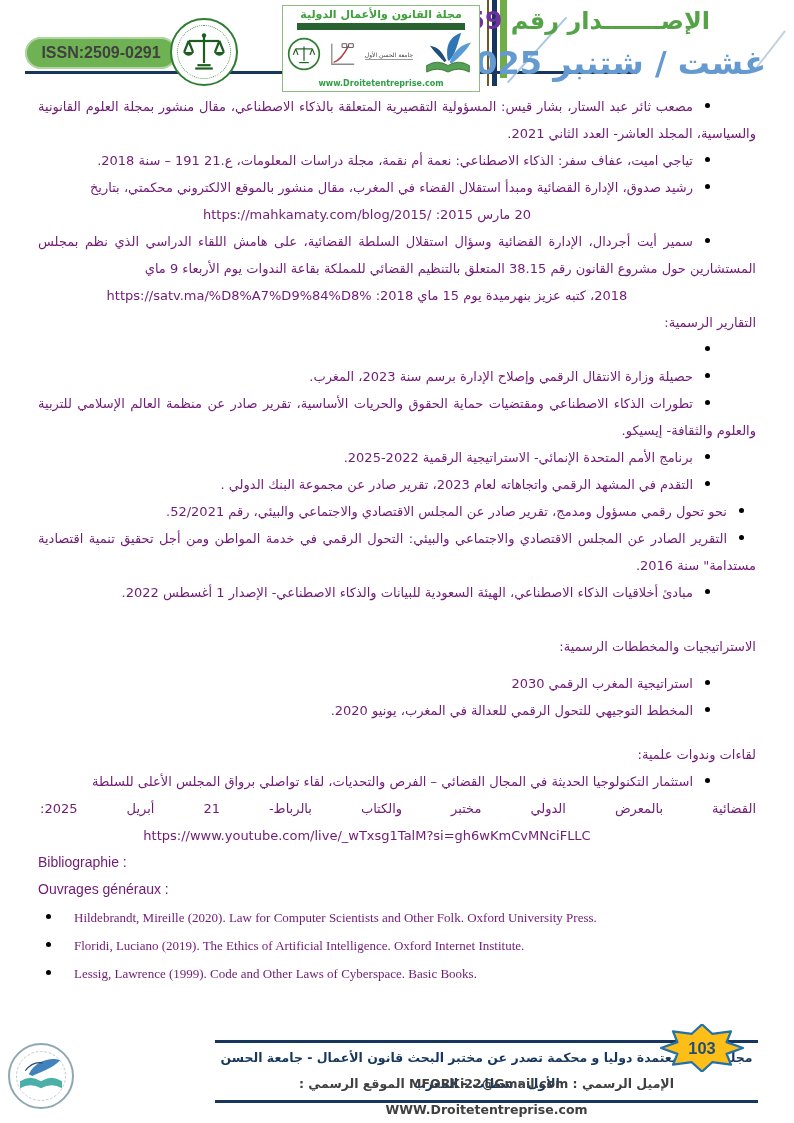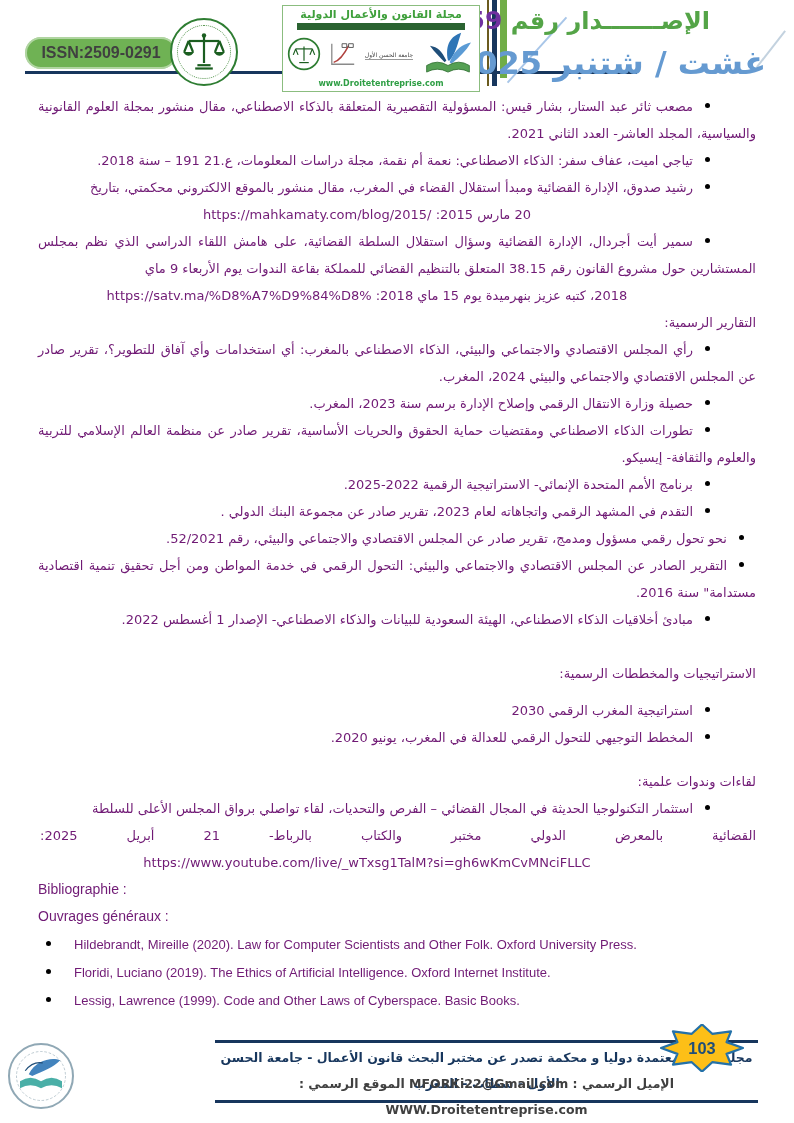--- a/index.html
+++ b/index.html
@@ -41,21 +41,21 @@
   .dot{display:inline-block;width:5px;height:5px;border-radius:50%;background:#000;vertical-align:3px;}
   .heading{direction:rtl;text-align:right;margin:0;}
   .space-lg{margin-top:27px;text-align:right;}
   .space-md1{margin-top:10px;}
   .space-md2{margin-top:17px;}
   .url-line{text-align:center;direction:rtl;text-indent:0;padding-right:60px;}
   .ltr{direction:ltr;unicode-bidi:isolate;}
   .spread{display:flex;direction:rtl;justify-content:space-between;text-indent:0;padding-left:2px;}
   .en-para{direction:ltr;text-align:left;font-family:"Liberation Sans",sans-serif;font-size:14px;}
   .item-en{direction:ltr;text-align:left;text-indent:8px;margin-top:1px;
-        font-family:Liberation Sans, sans-serif;font-size:13px;}
+        font-family:Liberation Serif, serif;font-size:13px;}
   .blt-en{display:inline-block;width:28px;text-indent:0;}
 
   
   .f-rule{position:absolute;left:215px;width:543px;height:3px;background:#17365d;}
   .f-rule-top{top:1040px;}
   .f-rule-bot{top:1100px;}
   .f-line1{position:absolute;left:215px;top:1045px;width:543px;text-align:center;direction:rtl;
         font-size:12.5px;font-weight:bold;color:#17365d;line-height:26px;}
   .f-line2{position:absolute;left:215px;top:1071px;width:543px;text-align:center;direction:rtl;
         font-size:12.5px;font-weight:bold;color:#404040;line-height:26px;}
@@ -133,21 +133,21 @@
 
   <div class="issue-line"><span>الإصـــــــدار رقم</span> <span class="num">59</span></div>
   <div class="date-line">غشت / شتنبر 2025</div>
 
   <div class="content">
       <div class="item"><span class="blt"><span class="dot"></span></span><span>مصعب ثائر عبد الستار، بشار قيس: المسؤولية التقصيرية المتعلقة بالذكاء الاصطناعي، مقال منشور بمجلة العلوم القانونية والسياسية، المجلد العاشر- العدد الثاني 2021.</span></div>
       <div class="item"><span class="blt"><span class="dot"></span></span><span>تياجي اميت، عفاف سفر: الذكاء الاصطناعي: نعمة أم نقمة، مجلة دراسات المعلومات، ع.21 191 – سنة 2018.</span></div>
       <div class="item"><span class="blt"><span class="dot"></span></span><span>رشيد صدوق، الإدارة القضائية ومبدأ استقلال القضاء في المغرب، مقال منشور بالموقع الالكتروني محكمتي، بتاريخ</span><div class="url-line"><span>20 مارس 2015:</span> <span class="ltr">https://mahkamaty.com/blog/2015/</span></div></div>
       <div class="item"><span class="blt"><span class="dot"></span></span><span>سمير أيت أجردال، الإدارة القضائية وسؤال استقلال السلطة القضائية، على هامش اللقاء الدراسي الذي نظم بمجلس المستشارين حول مشروع القانون رقم 38.15 المتعلق بالتنظيم القضائي للمملكة بقاعة الندوات يوم الأربعاء 9 ماي</span><div class="url-line"><span>2018، كتبه عزيز بنهرميدة يوم 15 ماي 2018:</span> <span class="ltr">https://satv.ma/%D8%A7%D9%84%D8%</span></div></div>
       <div class="heading">التقارير الرسمية:</div>
-      <div class="item"><span class="blt"><span class="dot"></span></span><span>رأي المجلس الاقتصادي والاجتماعي والبيئي، الذكاء الاصطناعي بالمغرب: أي استخدامات وأي آفاق للتطوير؟، تقرير صادر عن المجلس الاقتصادي والاجتماعي والبيئي 2024، المغرب.</span></div>
+      <div class="item"><span class="blt"><span class="dot"></span></span></div>
       <div class="item"><span class="blt"><span class="dot"></span></span><span>حصيلة وزارة الانتقال الرقمي وإصلاح الإدارة برسم سنة 2023، المغرب.</span></div>
       <div class="item"><span class="blt"><span class="dot"></span></span><span>تطورات الذكاء الاصطناعي ومقتضيات حماية الحقوق والحريات الأساسية، تقرير صادر عن منظمة العالم الإسلامي للتربية والعلوم والثقافة- إيسيكو.</span></div>
       <div class="item"><span class="blt"><span class="dot"></span></span><span>برنامج الأمم المتحدة الإنمائي- الاستراتيجية الرقمية 2022-2025.</span></div>
       <div class="item"><span class="blt"><span class="dot"></span></span><span>التقدم في المشهد الرقمي واتجاهاته لعام 2023، تقرير صادر عن مجموعة البنك الدولي .</span></div>
       <div class="item tight"><span class="blt"><span class="dot"></span></span><span>نحو تحول رقمي مسؤول ومدمج، تقرير صادر عن المجلس الاقتصادي والاجتماعي والبيئي، رقم 52/2021.</span></div>
       <div class="item tight"><span class="blt"><span class="dot"></span></span><span>التقرير الصادر عن المجلس الاقتصادي والاجتماعي والبيئي: التحول الرقمي في خدمة المواطن ومن أجل تحقيق تنمية اقتصادية مستدامة" سنة 2016.</span></div>
       <div class="item"><span class="blt"><span class="dot"></span></span><span>مبادئ أخلاقيات الذكاء الاصطناعي، الهيئة السعودية للبيانات والذكاء الاصطناعي- الإصدار 1 أغسطس 2022.</span></div>
       <div class="heading space-lg">الاستراتيجيات والمخططات الرسمية:</div>
       <div class="item space-md1"><span class="blt"><span class="dot"></span></span><span>استراتيجية المغرب الرقمي 2030</span></div>
       <div class="item"><span class="blt"><span class="dot"></span></span><span>المخطط التوجيهي للتحول الرقمي للعدالة في المغرب، يونيو 2020.</span></div>

